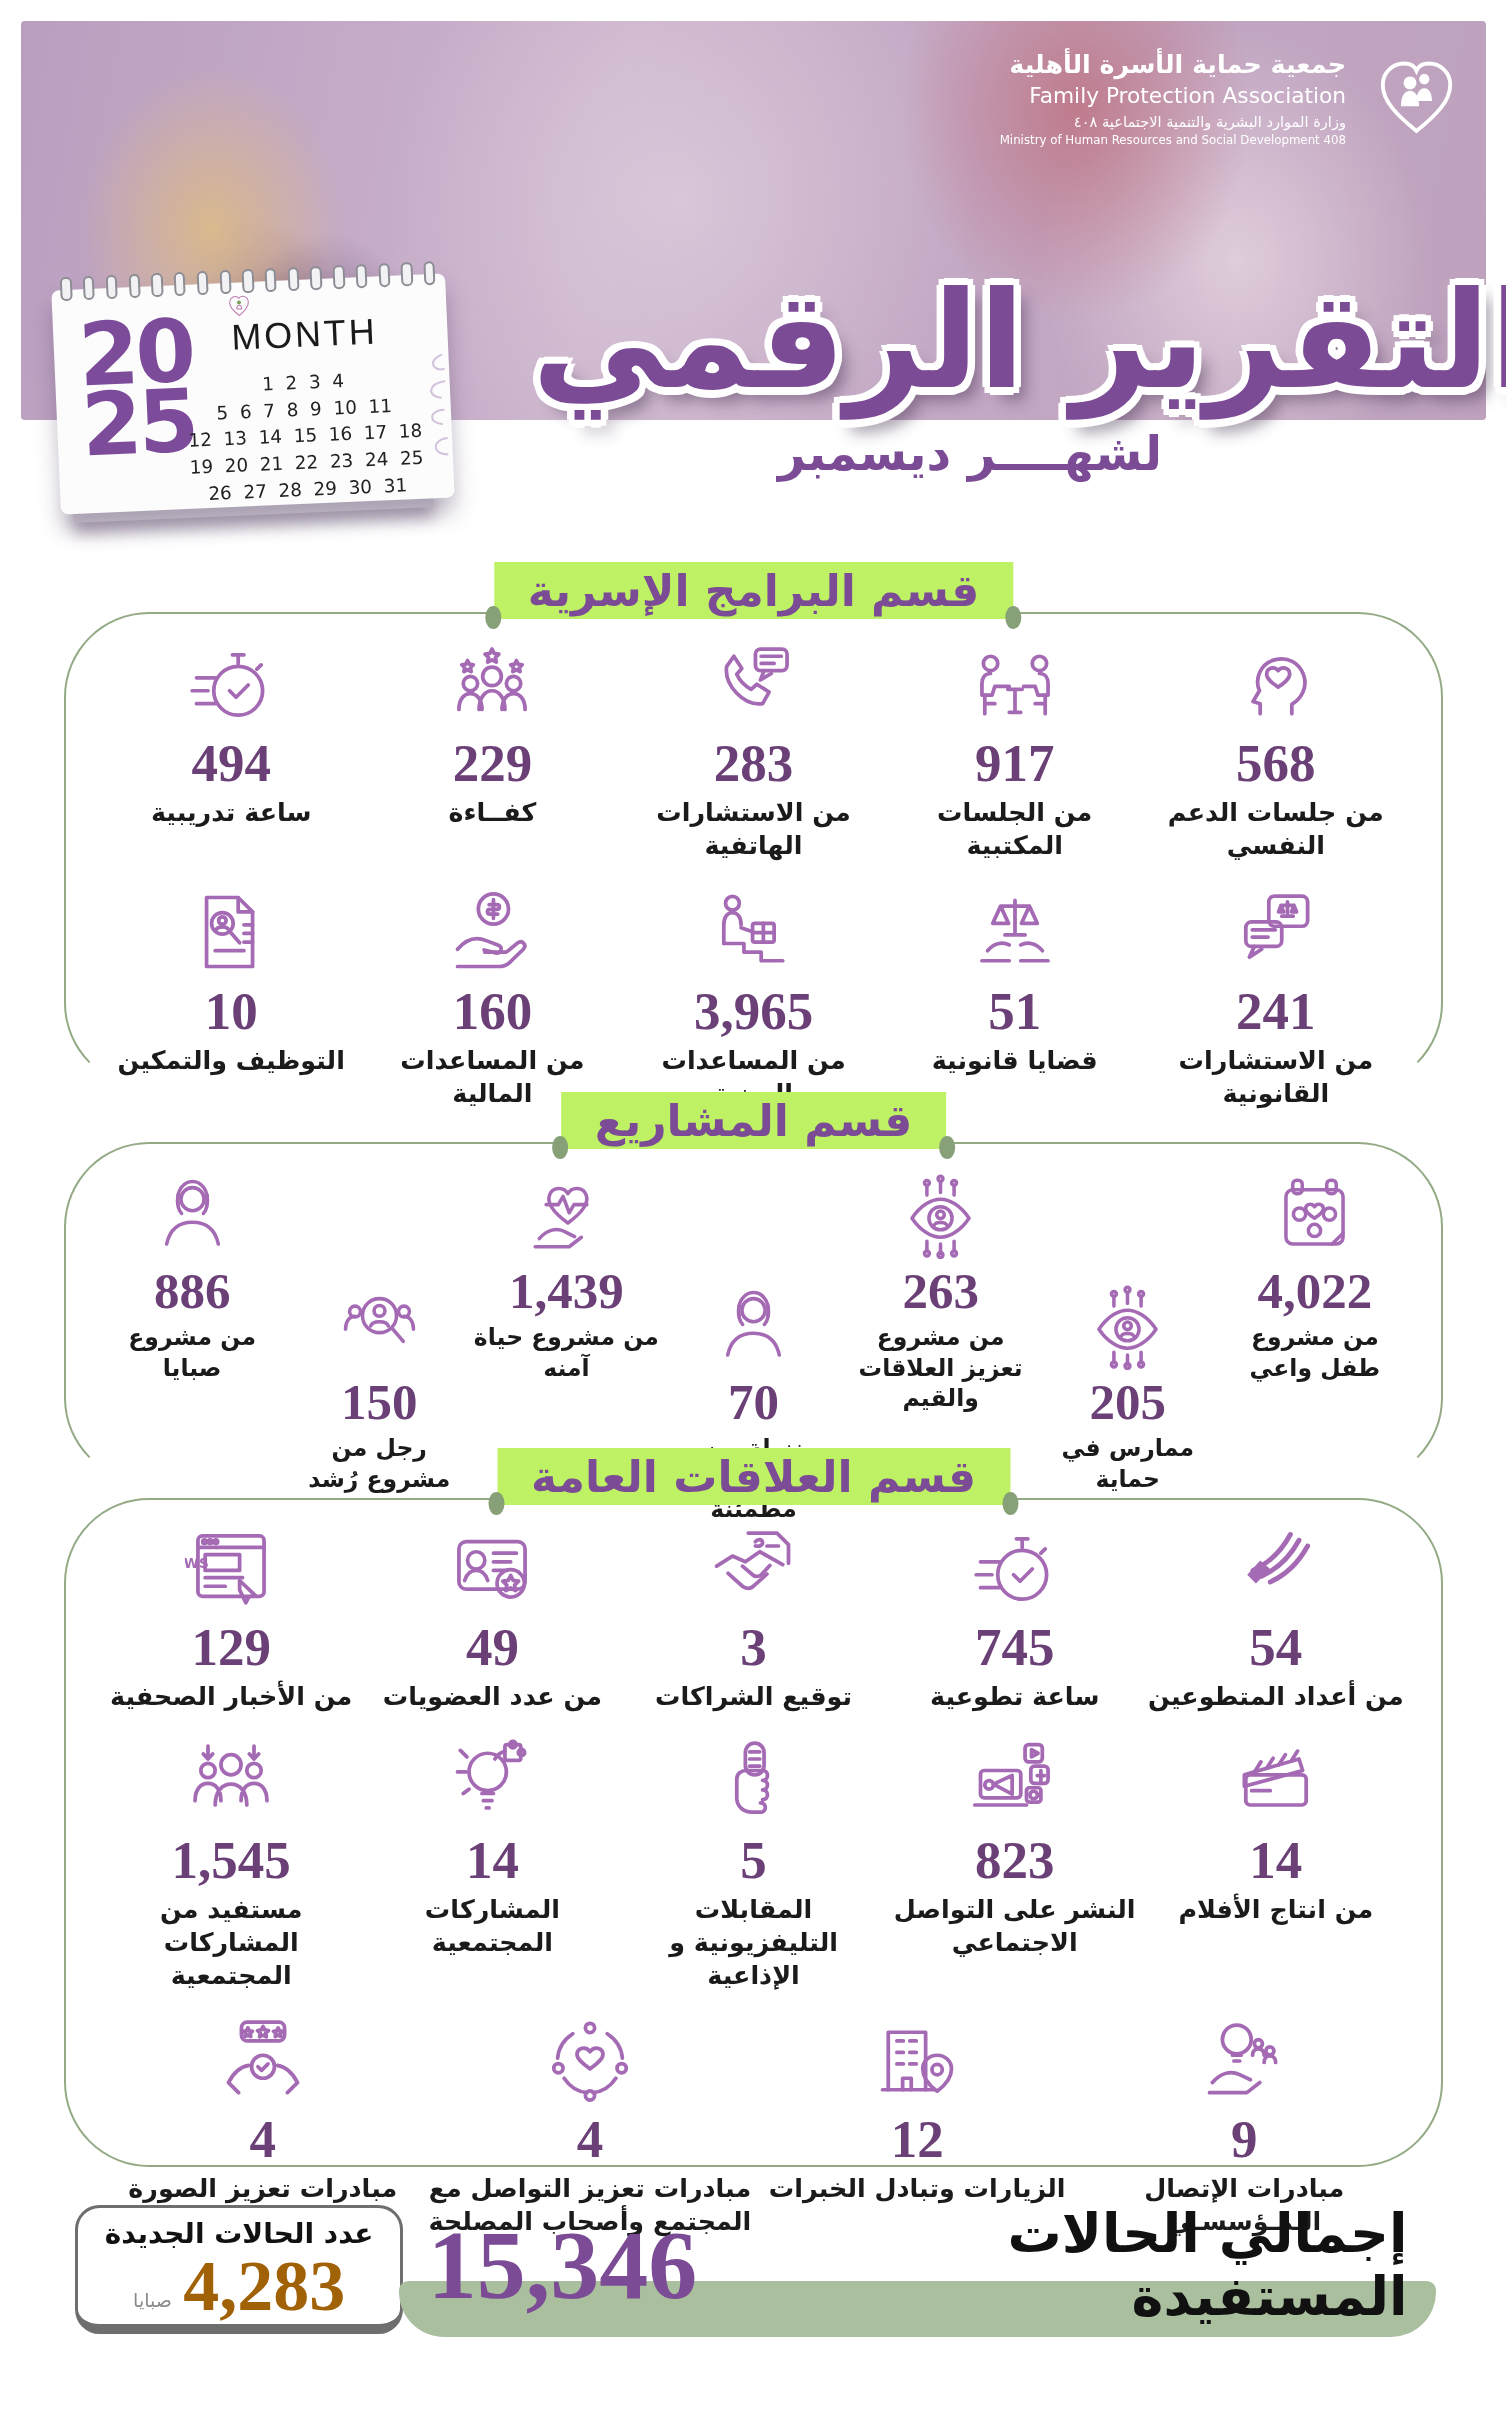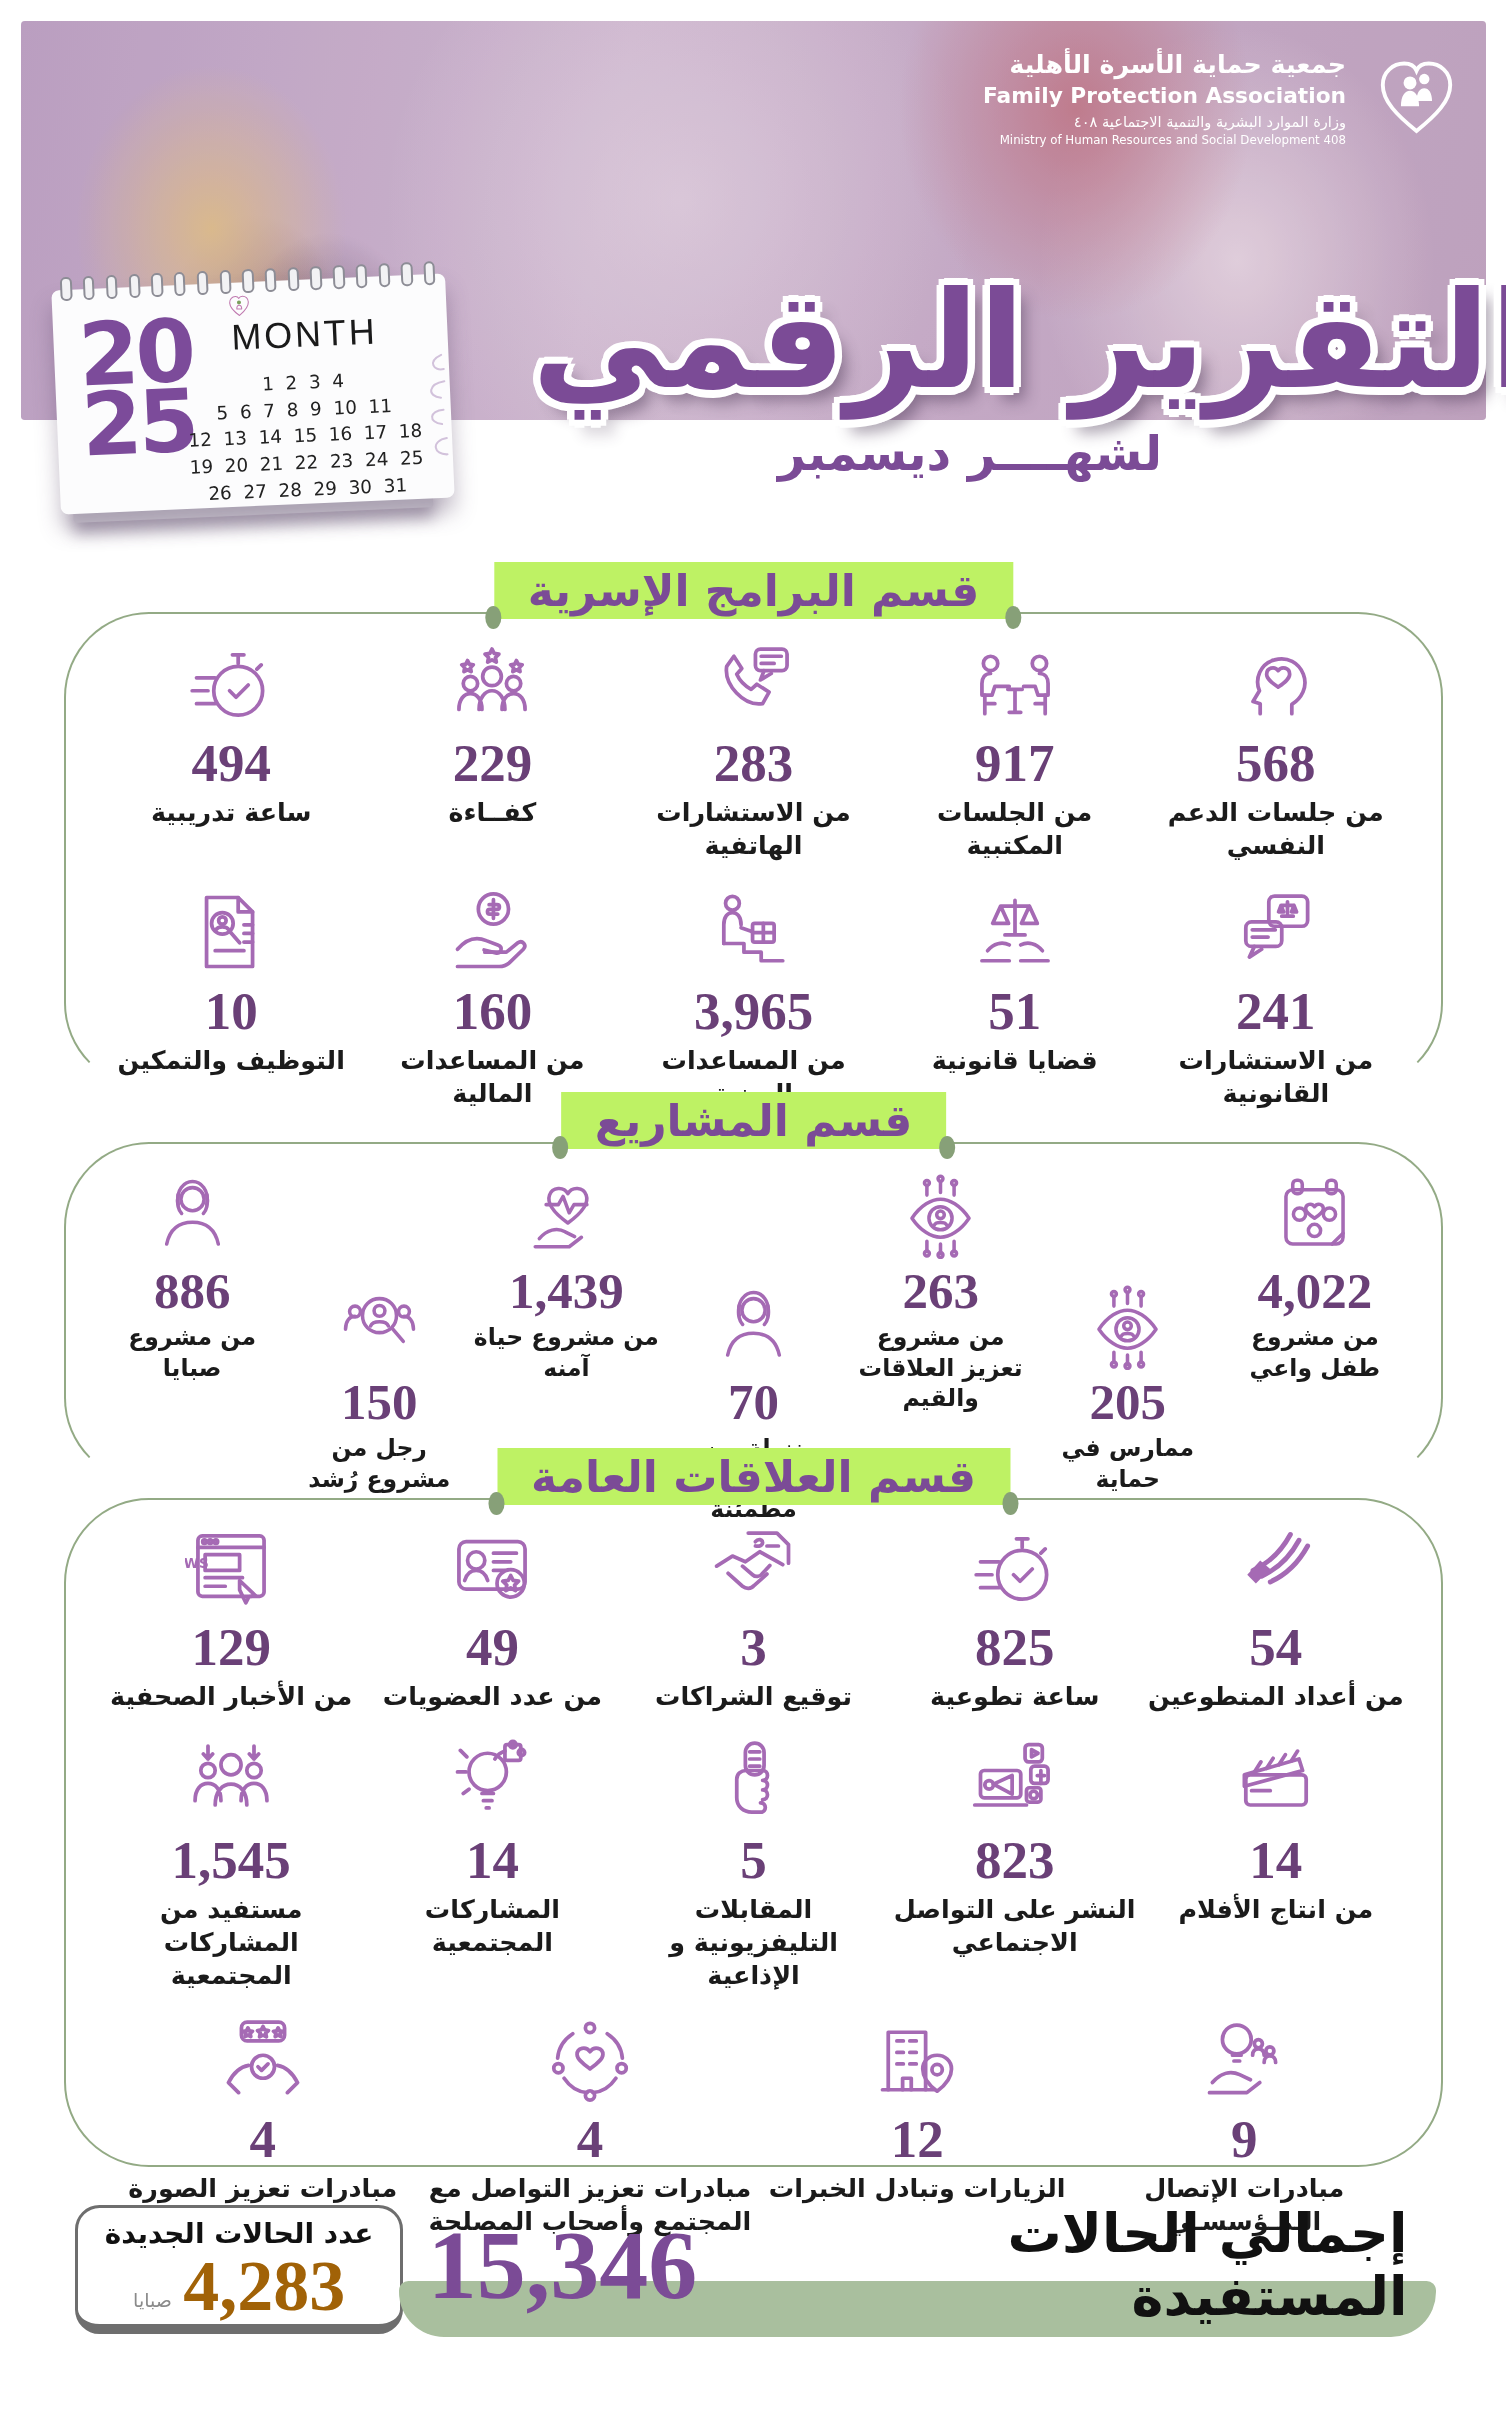--- a/index.html
+++ b/index.html
@@ -16,21 +16,21 @@
       radial-gradient(264px 311px at 83% 60%, rgba(240,226,233,.9), transparent 75%),
       radial-gradient(395px 395px at 45% 45%, rgba(250,242,246,.45), transparent 75%),
       linear-gradient(100deg,#c2a8c8,#d6c1d6 40%,#cdb4cd 62%,#c6abc4);
   }
   .photo::after { content:""; position:absolute; inset:0; background:rgba(130,90,140,.12); border-radius:3.8px; }
 
   
   .logo { position:absolute; top:49px; right:49px; display:flex; align-items:center; gap:29px; color:#fff; z-index:5; }
   .logo-text { text-align:right; }
   .logo-text .l1 { font-size:25.4px; font-weight:bold; letter-spacing:0.9px; }
-  .logo-text .l2 { font-size:21.7px; font-weight:bold; margin-top:3.8px; }
+  .logo-text .l2 { font-size:21.7px; font-weight:normal; margin-top:3.8px; }
   .logo-text .l3 { font-size:14.6px; margin-top:5.6px; }
   .logo-text .l4 { font-size:11.8px; margin-top:2.8px; }
   .logo svg { width:83px; height:83px; flex:none; }
 
   
   .cal-stand { position:absolute; left:73px; top:490px; width:360px; height:24.5px; background:#d8d5dc;
     transform:rotate(-2.5deg); border-radius:3.8px; box-shadow:0 11.3px 15px rgba(80,60,95,.4); z-index:3; }
   .calendar { position:absolute; left:56px; top:282px; width:394px; height:224px; background:#fcfcfd;
     border-radius:7.5px; transform:rotate(-2.5deg); box-shadow:0 15px 21px rgba(80,60,95,.35); z-index:4; }
   .spiral { position:absolute; top:-13px; left:9.4px; right:9.4px; display:flex; justify-content:space-between; }
@@ -535,21 +535,21 @@
           <svg class="icon" viewBox="0 0 64 64">
               <use href="#i-volunteer"></use>
             </svg>
           <div class="num">54</div>
           <div class="lbl">من أعداد المتطوعين</div>
         </div>
         <div class="stat">
           <svg class="icon" viewBox="0 0 64 64">
               <use href="#i-stopwatch"></use>
             </svg>
-          <div class="num">825</div>
+          <div class="num">745</div>
           <div class="lbl">ساعة تطوعية</div>
         </div>
         <div class="stat">
           <svg class="icon" viewBox="0 0 64 64">
               <use href="#i-handshake"></use>
             </svg>
           <div class="num">3</div>
           <div class="lbl">توقيع الشراكات</div>
         </div>
         <div class="stat">

